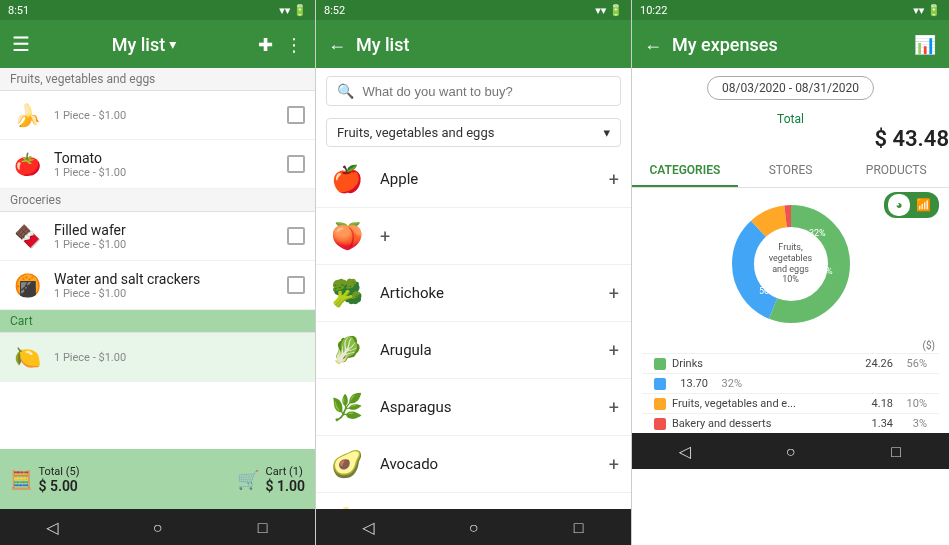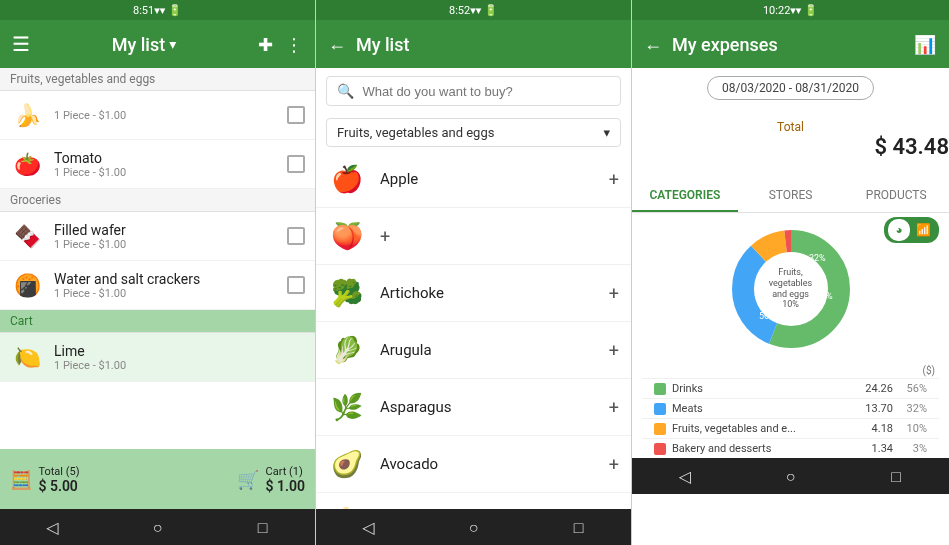--- a/index.html
+++ b/index.html
@@ -22,21 +22,21 @@
       border-right: 1px solid #ccc;
     }
 
     
     .status-bar {
       background: #2e7d32;
       color: #fff;
       font-size: 11px;
       padding: 2px 8px;
       display: flex;
-      justify-content: center;
+      justify-content: space-between;
       align-items: center;
       height: 20px;
     }
     .status-icons {
       display: flex;
       align-items: center;
       gap: 3px;
     }
 
     
@@ -199,26 +199,26 @@
     .date-range-box {
       border: 1px solid #aaa;
       border-radius: 16px;
       padding: 4px 14px;
       font-size: 12px;
       color: #444;
       text-align: center;
       margin: 8px auto;
       width: fit-content;
     }
-    .total-label { text-align: center; font-size: 12px; color: #a16207; margin-top: 12px; }
+    .total-label { text-align: center; font-size: 12px; color: #15803d; margin-top: 4px; }
     .total-amount { text-align: right; font-size: 22px; font-weight: 600; color: #222; }
     .tabs {
       display: flex;
       border-bottom: 1px solid #e0e0e0;
-      margin-top: 21px;
+      margin-top: 4px;
     }
     .tab {
       flex: 1;
       text-align: center;
       padding: 8px 0;
       font-size: 12px;
       color: #777;
       cursor: pointer;
       border-bottom: 2px solid transparent;
     }
@@ -380,21 +380,20 @@
         <div class="item-name">Water and salt crackers</div>
         <div class="item-sub">1 Piece - $1.00</div>
       </div>
       <div class="item-check"></div>
     </div>
 
     <div class="section-label" style="background:#a5d6a7; color:#2e7d32;">Cart</div>
     <div class="list-item" style="background:#e8f5e9;">
       <div class="item-img">🍋</div>
       <div class="item-info">
-        <div class="item-name">Lime</div>
         <div class="item-sub">1 Piece - $1.00</div>
       </div>
     </div>
   </div>
 
   <div class="fab">+</div>
 
   <div class="p1-bottom">
     <div class="p1-total-box">
       <span class="p1-total-icon">🧮</span>
@@ -535,21 +534,20 @@
   <div class="legend">
     <div class="legend-header">($)</div>
     <div class="legend-item">
       <div class="legend-color" style="background:#66bb6a;"></div>
       <span class="legend-name">Drinks</span>
       <span class="legend-val">24.26</span>
       <span class="legend-pct">56%</span>
     </div>
     <div class="legend-item">
       <div class="legend-color" style="background:#42a5f5;"></div>
-      <span class="legend-name">Meats</span>
       <span class="legend-val">13.70</span>
       <span class="legend-pct">32%</span>
     </div>
     <div class="legend-item">
       <div class="legend-color" style="background:#ffa726;"></div>
       <span class="legend-name">Fruits, vegetables and e...</span>
       <span class="legend-val">4.18</span>
       <span class="legend-pct">10%</span>
     </div>
     <div class="legend-item">

